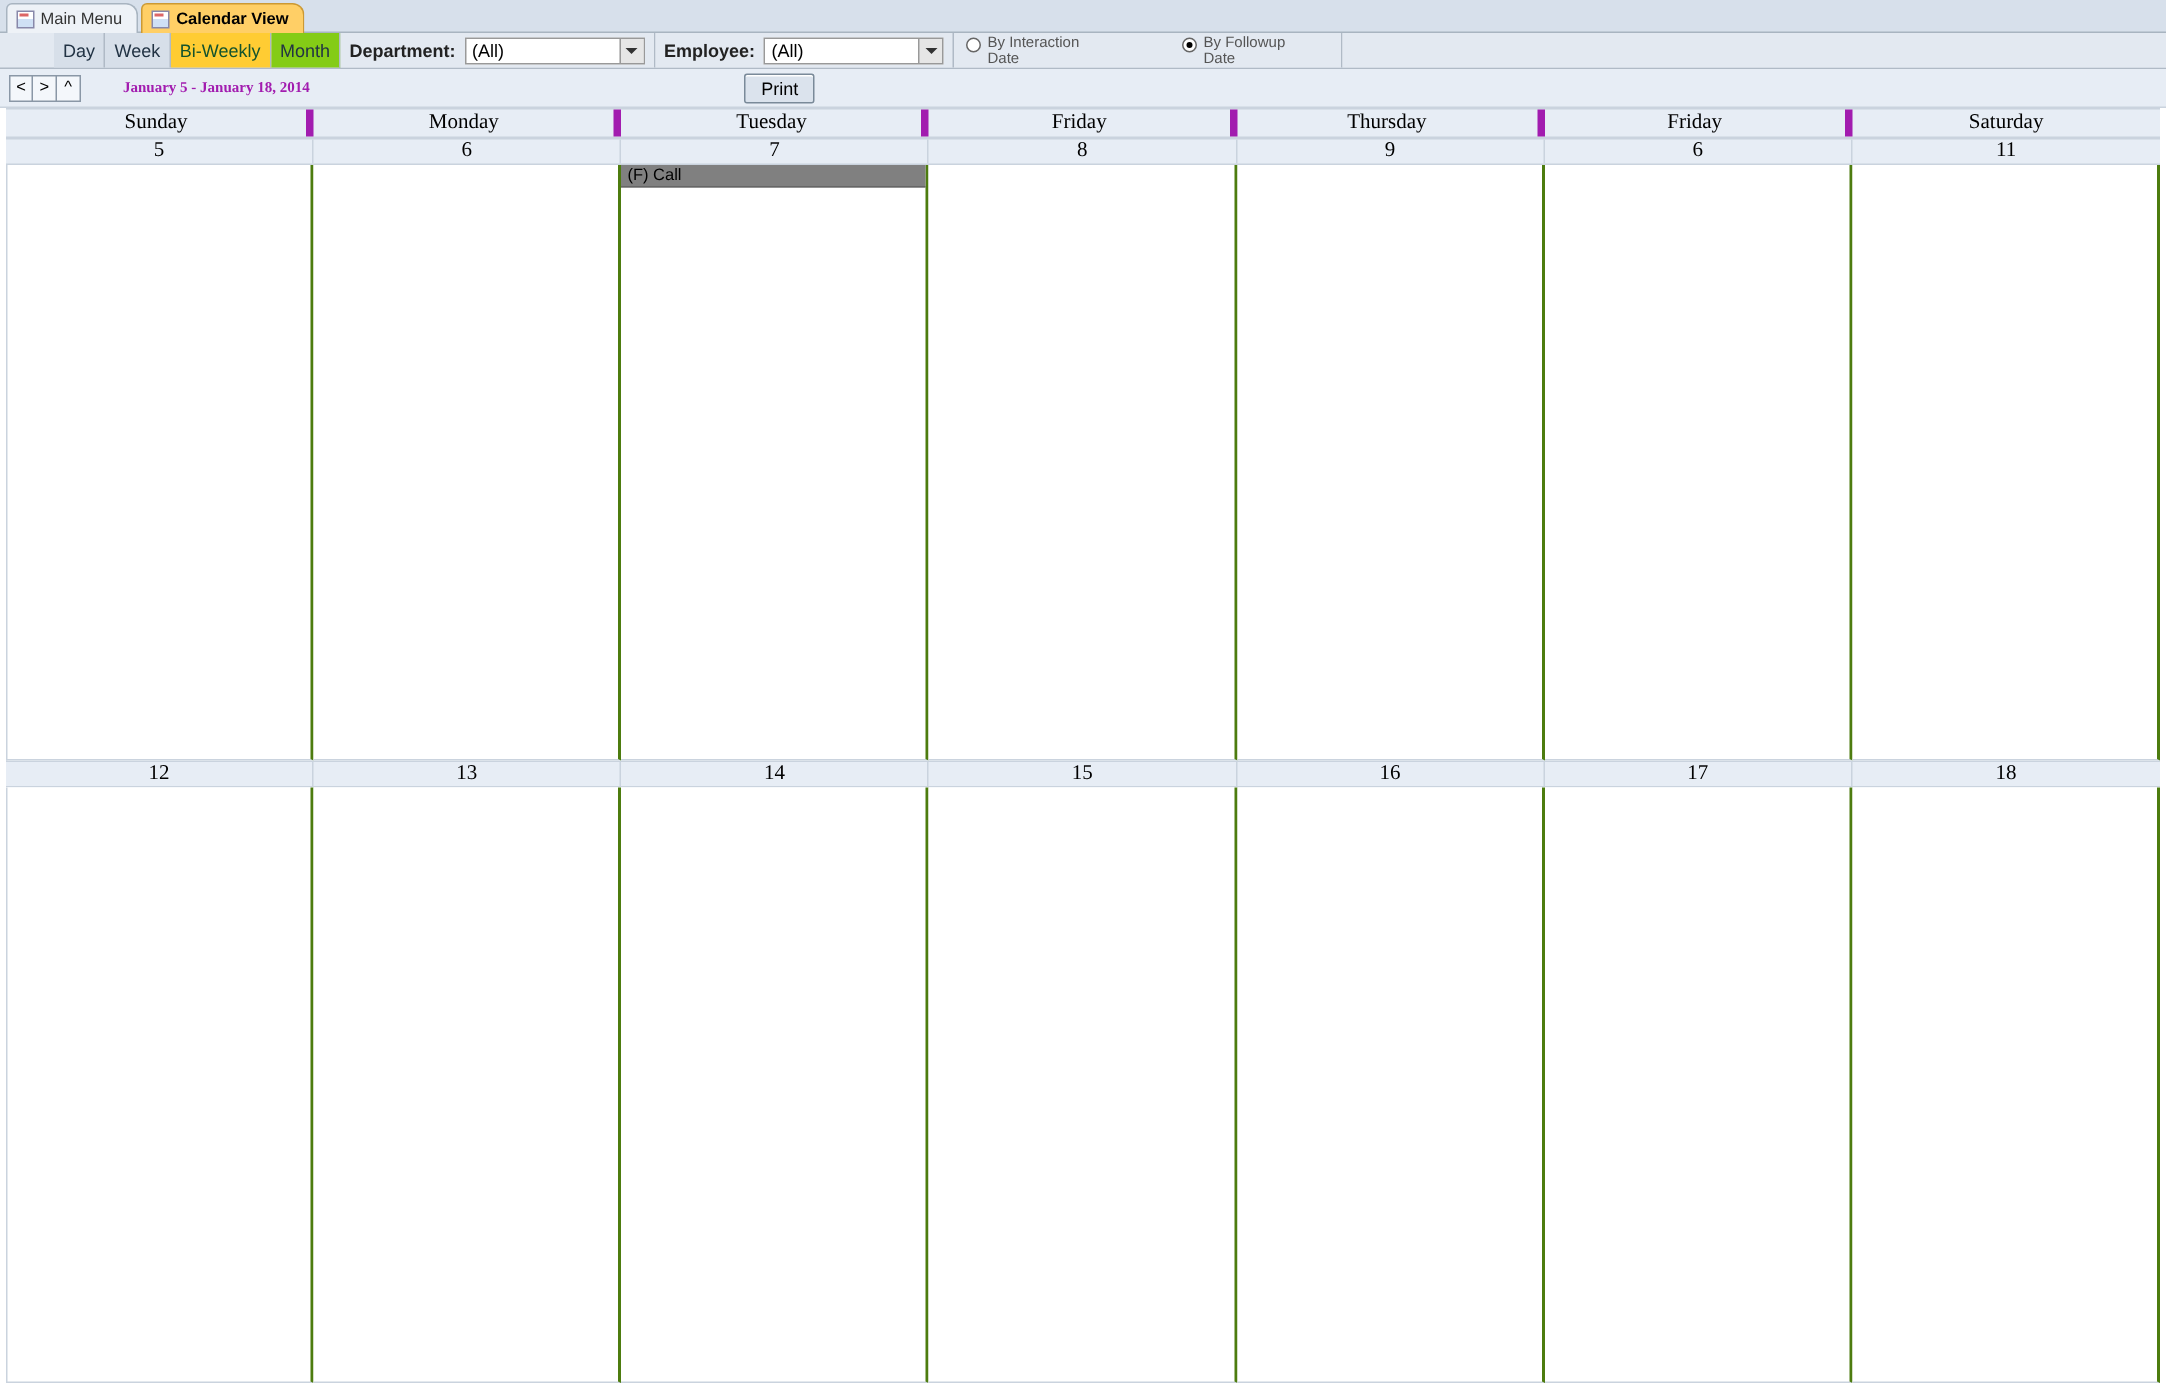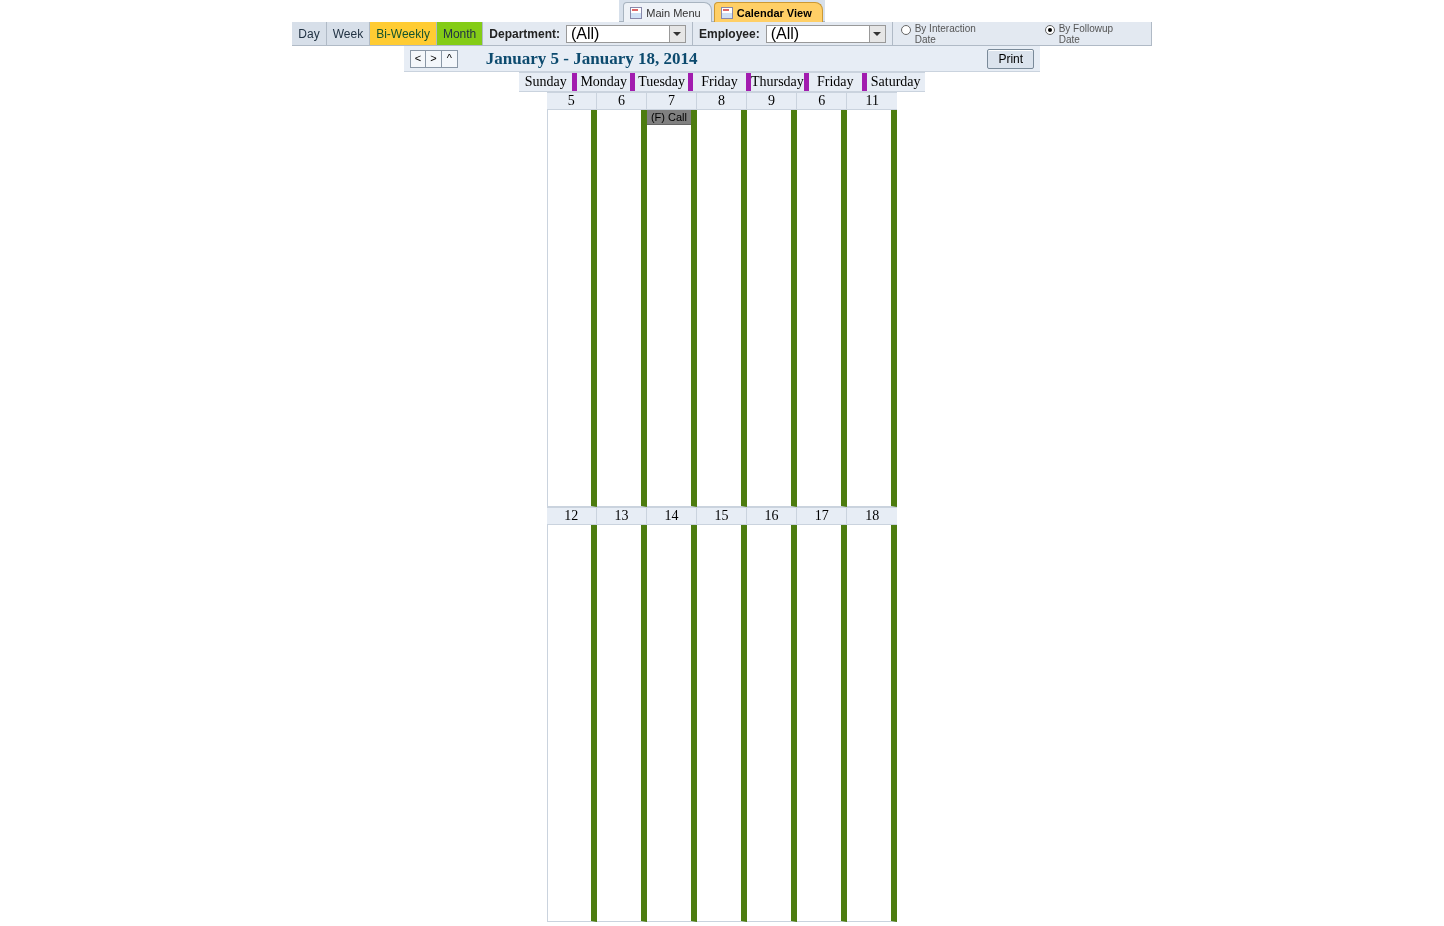--- a/index.html
+++ b/index.html
@@ -9,21 +9,20 @@
     font-family: "Segoe UI", Tahoma, Arial, sans-serif;
     font-size: 12px;
     background: #ffffff;
     color: #000;
   }
   .app {
     width: 1444px;
     height: 926px;
     display: flex;
     flex-direction: column;
-    align-items: center;
   }
   
   .tabs-bar {
     height: 22px;
     background: #d7e0eb;
     border-bottom: 1px solid #a8b4c0;
     display: flex;
     align-items: flex-end;
     padding-left: 4px;
   }
@@ -64,20 +63,21 @@
     margin: 1px 0 0 1px;
   }
 
   
   .toolbar {
     height: 24px;
     background: #e3e9f1;
     border-bottom: 1px solid #b0bac6;
     display: flex;
     align-items: stretch;
+    padding-left: 36px;
   }
   .view-btn {
     display: inline-flex;
     align-items: center;
     padding: 0 6px;
     border-right: 1px solid #b0bac6;
     background: #d7dfe9;
     cursor: pointer;
     color: #234;
     font-size: 12px;
@@ -102,21 +102,21 @@
     align-items: center;
     background: #fff;
     border: 1px solid #999;
     height: 18px;
     width: 120px;
     position: relative;
   }
   .combo-text {
     flex: 1;
     padding: 0 4px;
-    font-size: 16px;
+    font-size: 12px;
     line-height: 16px;
   }
   .combo-arrow {
     width: 16px;
     height: 16px;
     border-left: 1px solid #999;
     background: #e6e6e6;
     display: flex;
     align-items: center;
     justify-content: center;
@@ -190,23 +190,23 @@
     justify-content: center;
     font-size: 11px;
     cursor: pointer;
     margin-right: 0;
     line-height: 1;
   }
   .nav-btn + .nav-btn { border-left: none; }
   .date-range {
     font-family: Georgia, "Times New Roman", serif;
     font-weight: bold;
-    font-size: 17px;
+    font-size: 10px;
     margin-left: 28px;
-    color: #0c4a6e;
+    color: #a21caf;
   }
   .print-btn {
     margin-left: 290px;
     height: 20px;
     padding: 0 10px;
     border: 1px solid #7a8a99;
     border-radius: 2px;
     background: #dbe3ed;
     cursor: pointer;
     font-size: 12px;
@@ -264,21 +264,21 @@
     border-right: 1px solid #cad3de;
   }
   .datenum-cell:last-child { border-right: none; }
   .cells-row {
     flex: 1;
     display: grid;
     grid-template-columns: repeat(7, 1fr);
     background: #fff;
   }
   .day-cell {
-    border-right: 6px solid #4d7c0f;
+    border-right: 2px solid #4d7c0f;
     border-bottom: 1px solid #cad3de;
     background: #fff;
     position: relative;
   }
   .day-cell:first-child { border-left: 1px solid #cad3de; }
   .event {
     background: #808080;
     color: #000;
     font-size: 11px;
     padding: 1px 4px;

